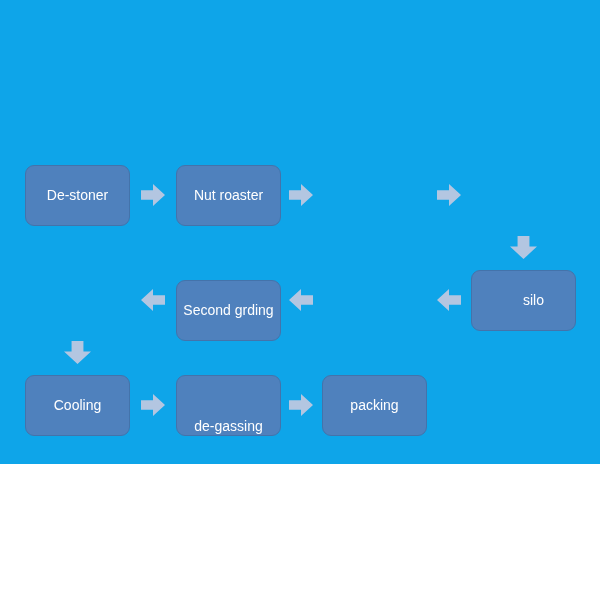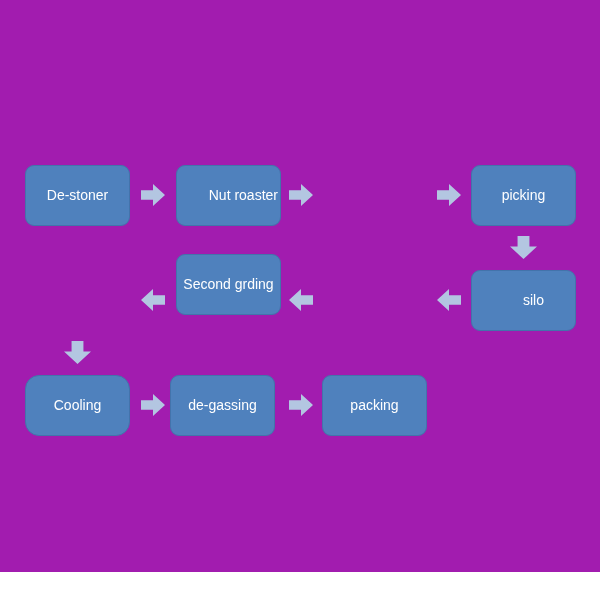--- a/index.html
+++ b/index.html
@@ -3,22 +3,22 @@
 <meta charset="utf-8">
 <style>
   html, body {
     margin: 0;
     padding: 0;
     background: #ffffff;
   }
   #canvas {
     position: relative;
     width: 600px;
-    height: 572px;
-    background: #a21caf;
+    height: 464px;
+    background: #0ea5e9;
     font-family: "Liberation Sans", sans-serif;
     overflow: hidden;
   }
   .node {
     position: absolute;
     width: 105px;
     height: 61px;
     background: #4f81bd;
     border: 1px solid #4373ab;
     border-radius: 9px;
@@ -49,31 +49,31 @@
     height: 22px;
     clip-path: polygon(100% 28%, 50% 28%, 50% 0, 0 50%, 50% 100%, 50% 72%, 100% 72%);
   }
   .arrow.down {
     width: 27px;
     height: 23px;
     clip-path: polygon(28% 0, 72% 0, 72% 46%, 100% 46%, 50% 100%, 0 46%, 28% 46%);
   }
   
   #n-destoner    { left: 25px;  top: 165px; }
-  #n-nutroaster  { left: 176px; top: 165px; justify-content: flex-end; }
+  #n-nutroaster  { left: 176px; top: 165px; }
   #n-splitpeanut { left: 322px; top: 165px; }
   #n-picking     { left: 471px; top: 165px; }
   
   #n-silo        { left: 471px; top: 270px; padding-left: 20px; }
   #n-firstgrind  { left: 322px; top: 270px; }
-  #n-secondgrd   { left: 176px; top: 254px; }
+  #n-secondgrd   { left: 176px; top: 280px; }
   #n-blending    { left: 25px;  top: 270px; }
   
-  #n-cooling     { left: 25px;  top: 375px; border-radius: 14px; }
-  #n-degassing   { left: 170px; top: 375px; }
+  #n-cooling     { left: 25px;  top: 375px; }
+  #n-degassing   { left: 176px; top: 375px; align-items: flex-end; }
   #n-packing     { left: 322px; top: 375px; }
   
   #a1 { left: 141px; top: 184px; }
   #a2 { left: 289px; top: 184px; }
   #a3 { left: 437px; top: 184px; }
   
   #a4 { left: 510px; top: 236px; }
   
   #a5 { left: 437px; top: 289px; }
   #a6 { left: 289px; top: 289px; }
@@ -87,23 +87,20 @@
 </head>
 <body>
 
 <div id="canvas">
 
   <div class="node" id="n-destoner">
     <span class="lbl">De-stoner</span>
   </div>
   <div class="node" id="n-nutroaster">
     <span class="lbl">Nut roaster</span>
-  </div>
-  <div class="node" id="n-picking">
-    <span class="lbl">picking</span>
   </div>
 
   <div class="node" id="n-silo">
     <span class="lbl">silo</span>
   </div>
   <div class="node" id="n-secondgrd">
     <span class="lbl">Second grding</span>
   </div>
 
   <div class="node" id="n-cooling">

